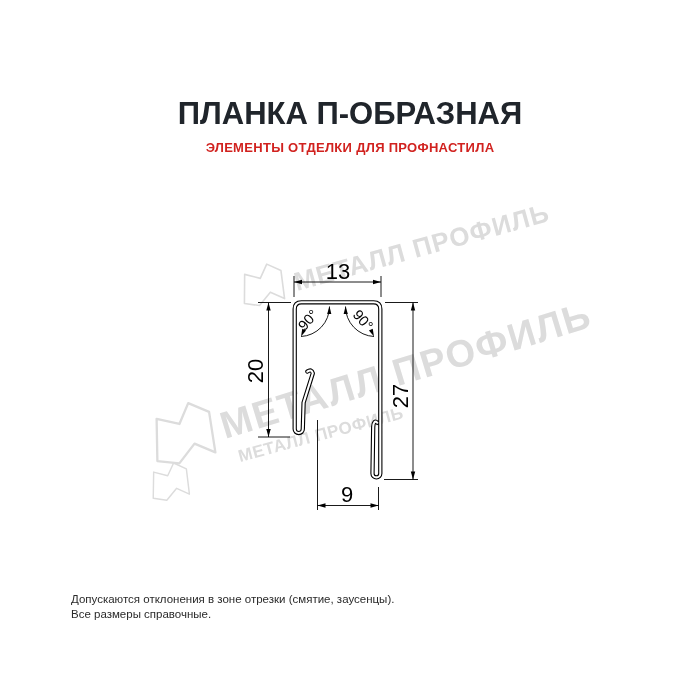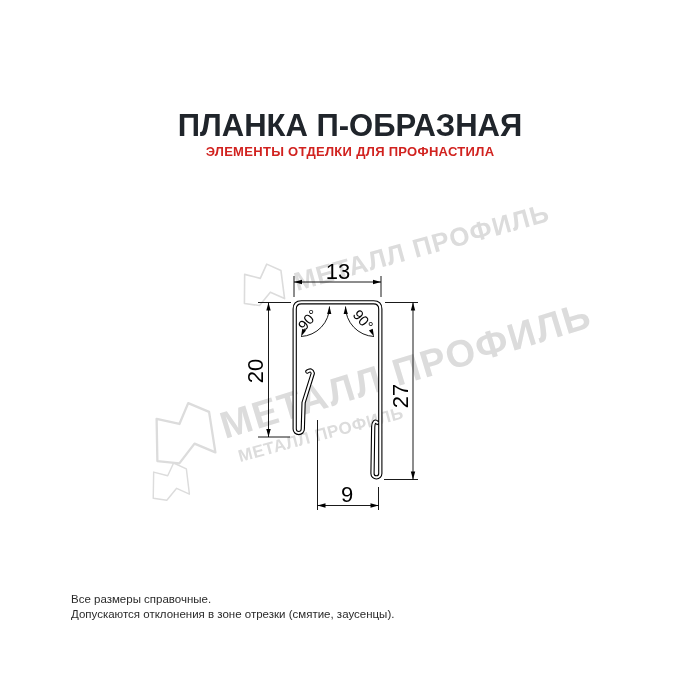--- a/index.html
+++ b/index.html
@@ -1,22 +1,22 @@
 <!DOCTYPE html>
 <html style="--c-title: #20252b; --c-subtitle_red: #d1221f; --c-line: #000000; --c-watermark: #dcdcdc; --c-footer: #2a2a2a;"><head>
 <meta charset="utf-8">
 <style>
   html,body{margin:0;padding:0;background:#fff;}
   .page{position:relative;width:700px;height:700px;background:#fff;overflow:hidden;
         font-family:"Liberation Sans", sans-serif;}
-  .header{position:absolute;top:12px;left:0;width:700px;text-align:center;z-index:3;}
+  .header{position:absolute;top:0;left:0;width:700px;text-align:center;z-index:3;}
   .title{margin:0;padding-top:101px;font-size:31px;line-height:26.5px;font-weight:bold;
          letter-spacing:0px;color:var(--c-title,#20252b);}
   .title span{display:block;}
-  .subtitle{margin-top:4px;font-size:13px;font-weight:bold;letter-spacing:0.3px;
+  .subtitle{margin-top:12px;font-size:13px;font-weight:bold;letter-spacing:0.3px;
             color:var(--c-subtitle_red,#d1221f);}
   svg.drawing{position:absolute;top:0;left:0;z-index:2;}
   .wm-text{fill:var(--c-watermark,#dcdcdc);font-weight:bold;font-family:"Liberation Sans",sans-serif;}
   .wm-logo{fill:none;stroke:var(--c-watermark,#dcdcdc);stroke-width:1.6;stroke-linejoin:round;}
   .p-black{fill:none;stroke:var(--c-line,#000);stroke-width:4.3;stroke-linecap:round;stroke-linejoin:round;}
   .p-white{fill:none;stroke:#fff;stroke-width:2.1;stroke-linecap:round;stroke-linejoin:round;}
   .dline{stroke:var(--c-line,#000);stroke-width:0.9;fill:none;}
   .darrow{fill:var(--c-line,#000);stroke:none;}
   .dlabel{fill:var(--c-line,#000);font-size:22px;font-family:"Liberation Sans",sans-serif;}
   .alabel{fill:var(--c-line,#000);font-size:14.5px;font-family:"Liberation Sans",sans-serif;}
@@ -110,17 +110,17 @@
 
     <g>
       <path class="dline" d="M 317.5 420 V 510 M 378.5 487 V 510 M 317.5 505.5 H 378.5"></path>
       <polygon class="darrow" points="317.5,505.5 325.5,503.3 325.5,507.7"></polygon>
       <polygon class="darrow" points="378.5,505.5 370.5,503.3 370.5,507.7"></polygon>
       <text class="dlabel" x="347" y="502" text-anchor="middle">9</text>
     </g>
   </svg>
 
   <div class="footer">
+    <div>Допускаются отклонения в зоне отрезки (смятие, заусенцы).</div>
     <div>Все размеры справочные.</div>
-    <div>Допускаются отклонения в зоне отрезки (смятие, заусенцы).</div>
   </div>
 
 </div>
 
 </body></html>

